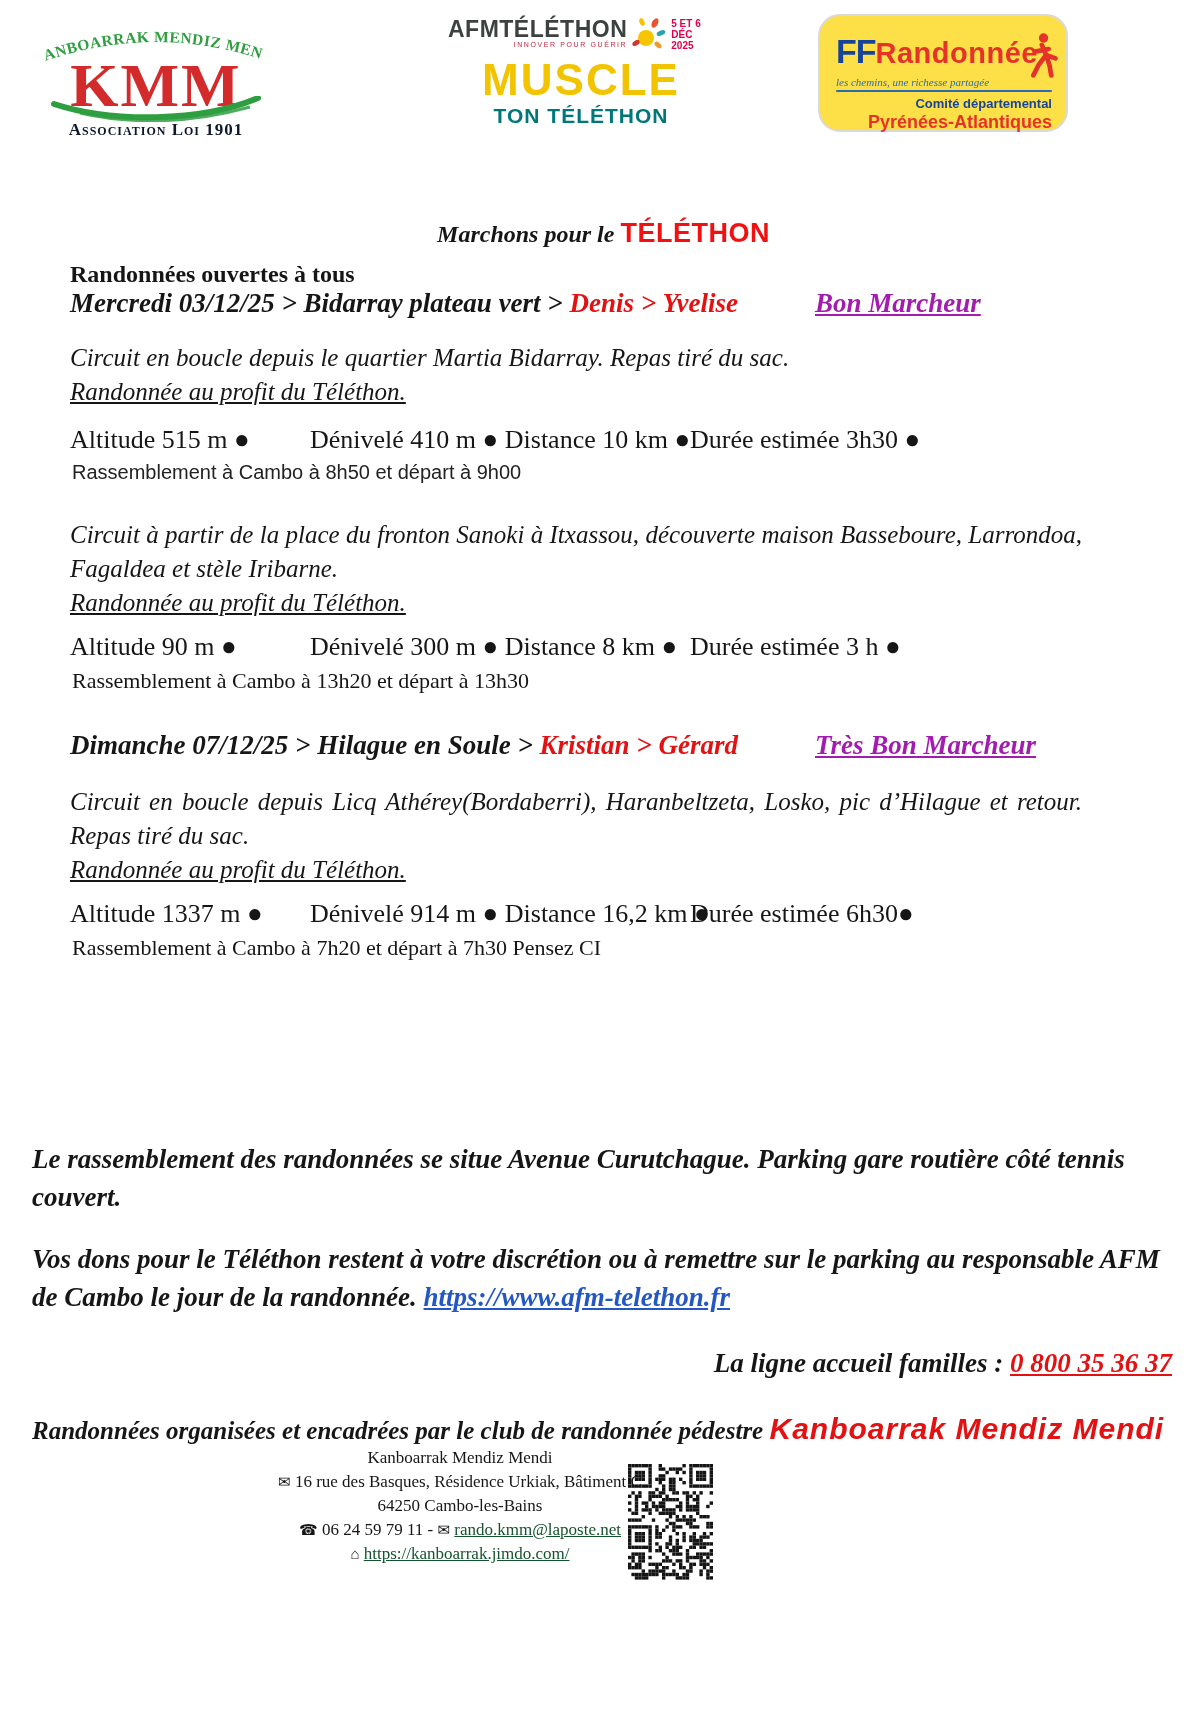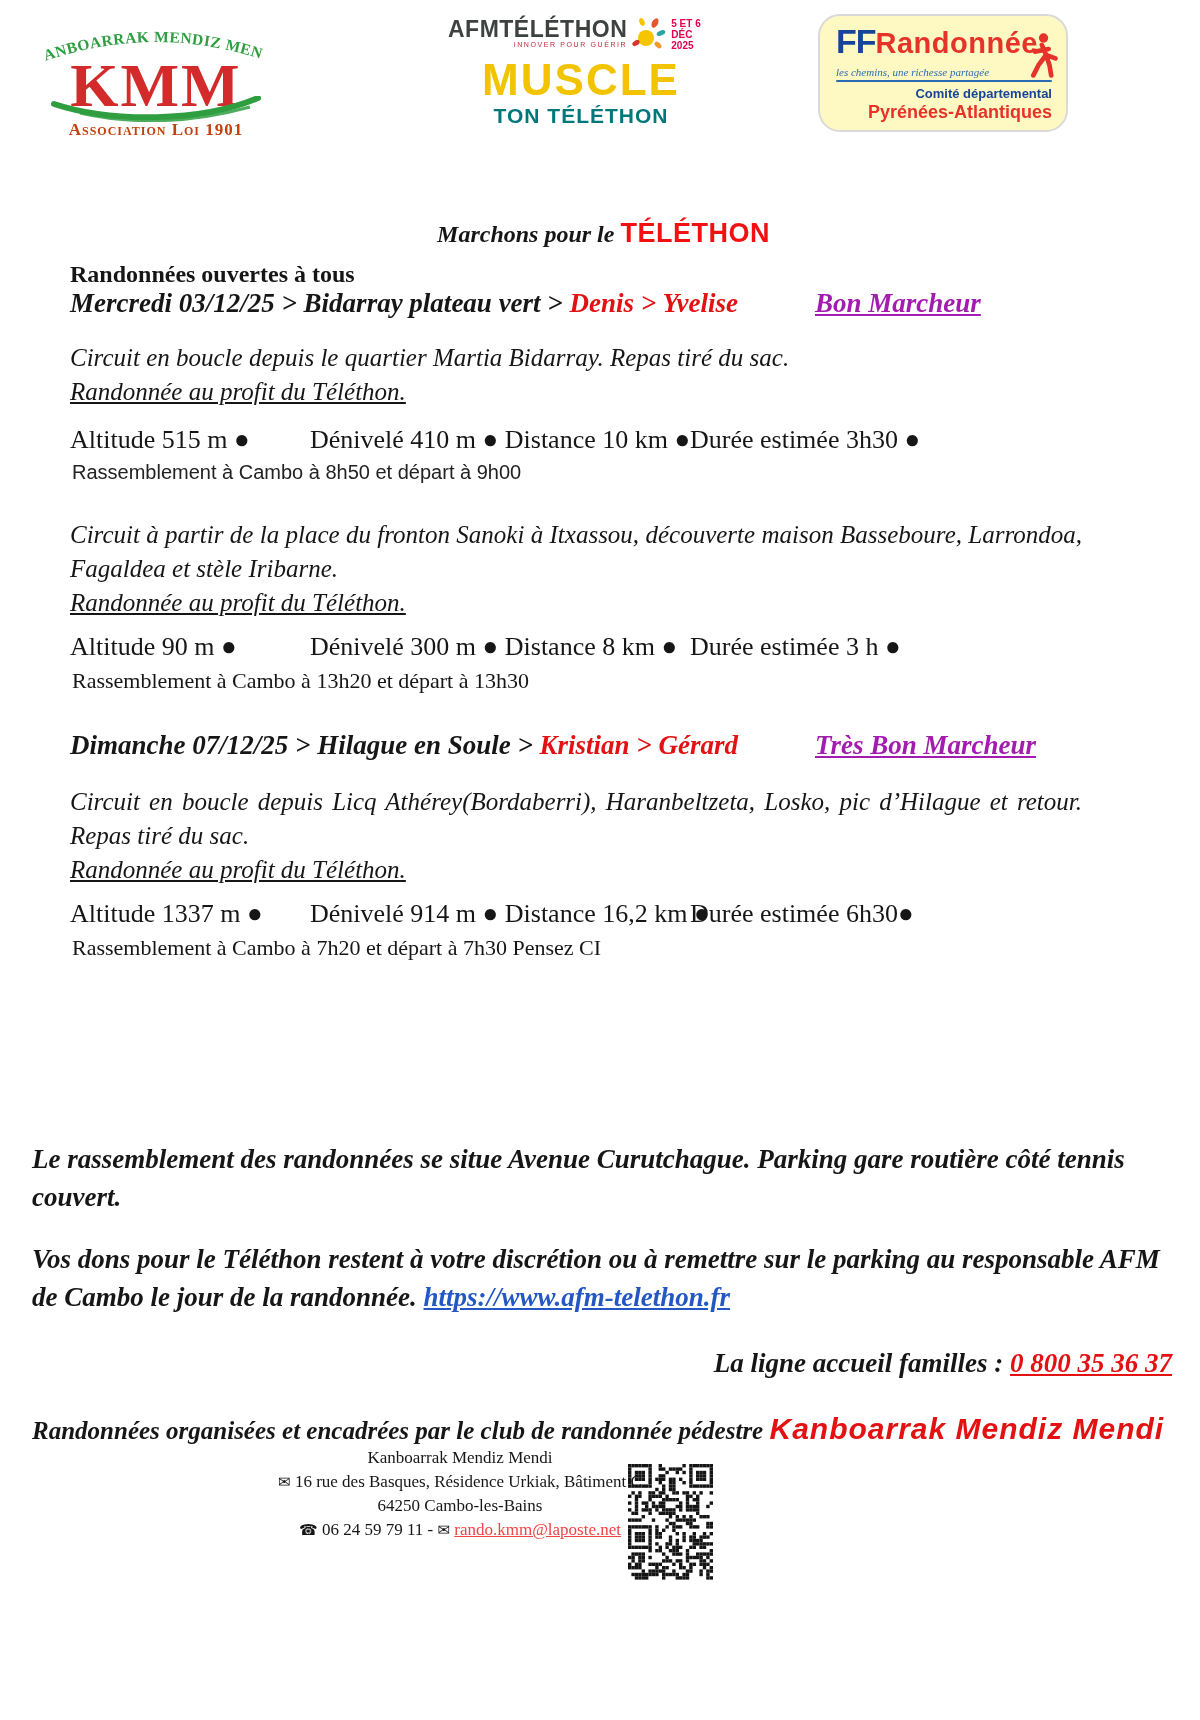--- a/index.html
+++ b/index.html
@@ -4,34 +4,34 @@
 <style>
   html,body{margin:0;padding:0;background:#f2f2f2;}
   .page{position:relative;width:1200px;height:1720px;background:#ffffff;margin:0 auto;overflow:hidden;
         font-family:"Liberation Serif",serif;color:#161616;}
 
   
   .logo-kmm{position:absolute;left:42px;top:18px;width:228px;height:128px;text-align:center;}
   .kmm-monogram{font-family:"Liberation Serif",serif;font-weight:bold;
                 font-size:62px;line-height:50px;color:#d32b2b;letter-spacing:2px;margin-top:-8px;}
   .kmm-swoosh{margin-top:-14px;}
-  .kmm-bottom{font-size:17px;font-weight:bold;color:#c2410c;letter-spacing:1px;margin-top:-6px;font-variant:small-caps;}
+  .kmm-bottom{font-size:17px;font-weight:bold;color:#0f172a;letter-spacing:1px;margin-top:-6px;font-variant:small-caps;}
 
   .logo-afm{position:absolute;left:448px;top:16px;width:266px;text-align:center;}
   .afm-row{display:flex;align-items:flex-start;gap:4px;}
   .afm-brandwrap{text-align:left;}
   .afm-brand{font-family:"Liberation Sans",sans-serif;font-weight:bold;font-size:23px;color:#3d423f;letter-spacing:0.5px;}
   .afm-tagline{font-family:"Liberation Sans",sans-serif;font-size:7px;color:#c4273d;letter-spacing:1.6px;text-align:right;margin-top:-2px;}
   .afm-date{font-family:"Liberation Sans",sans-serif;font-weight:bold;font-size:10px;color:#e0004d;line-height:11px;text-align:left;margin-top:2px;}
   .afm-big{font-family:"Liberation Sans",sans-serif;font-weight:bold;font-size:44px;line-height:44px;
            color:#f2c400;letter-spacing:2px;margin-top:2px;}
   .afm-sub{font-family:"Liberation Sans",sans-serif;font-weight:bold;font-size:21px;color:#00787b;letter-spacing:1px;margin-top:2px;}
 
-  .logo-ffr{position:absolute;left:818px;top:14px;width:250px;height:118px;background:#fef9c3;
-            border:2px solid #d9d9d9;border-radius:22px;padding:10px 14px 8px 16px;box-sizing:border-box;}
+  .logo-ffr{position:absolute;left:818px;top:14px;width:250px;height:118px;background:#fde047;
+            border:2px solid #d9d9d9;border-radius:22px;padding:20px 14px 8px 16px;box-sizing:border-box;}
   .ffr-wordmark{font-family:"Liberation Sans",sans-serif;font-weight:bold;line-height:30px;}
   .ffr-ff{font-size:34px;color:#16449b;letter-spacing:-1px;}
   .ffr-name{font-size:29px;color:#e5332a;letter-spacing:0.5px;}
   .ffr-tagline{font-family:"Liberation Serif",serif;font-style:italic;font-size:11px;color:#2b6bb5;margin-top:3px;}
   .ffr-line{height:2px;background:#2b6bb5;margin-top:2px;border-radius:2px;}
   .ffr-committee{font-family:"Liberation Sans",sans-serif;font-weight:bold;font-size:13px;color:#16449b;text-align:right;margin-top:4px;}
   .ffr-dept{font-family:"Liberation Sans",sans-serif;font-weight:bold;font-size:18px;color:#e5332a;text-align:right;margin-top:1px;}
   .ffr-walker{position:absolute;right:8px;top:16px;}
 
   
@@ -63,21 +63,21 @@
   .close-p.dons{margin-top:24px;}
   .link-blue{color:#2257c4;text-decoration:underline;}
   .helpline{margin-top:28px;text-align:right;}
   .help-num{color:#e31112;text-decoration:underline;}
   .organizer{margin-top:30px;font-style:italic;font-weight:bold;font-size:25px;}
   .org-club{font-family:"Liberation Sans",sans-serif;font-size:30px;color:#e31112;letter-spacing:1px;}
 
   
   .footer-text{position:absolute;left:180px;top:1446px;width:560px;text-align:center;font-size:17px;line-height:24px;}
   .f-icon{font-size:15px;}
-  .f-link{color:#ef4444;}
+  .f-link{color:#14532d;}
   .qr{position:absolute;left:628px;top:1464px;}
 </style>
 </head>
 <body>
 
 <div class="page">
 
   <div class="logo-kmm">
     <svg width="228" height="46" viewBox="0 0 228 46" xmlns="http://www.w3.org/2000/svg">
       <defs>
@@ -197,20 +197,24 @@
     <div>Kanboarrak Mendiz Mendi</div>
     <div>
       <span class="f-icon">✉</span>
       <span>16 rue des Basques, Résidence Urkiak, Bâtiment C</span>
     </div>
     <div>64250 Cambo-les-Bains</div>
     <div>
       <span class="f-icon">☎</span>
       <span>06 24 59 79 11</span><span> - </span><span class="f-icon">✉</span>
       <a class="f-link" href="#">rando.kmm@laposte.net</a>
+    </div>
+    <div>
+      <span class="f-icon">⌂</span>
+      <a class="f-link" href="#">https://kanboarrak.jimdo.com/</a>
     </div>
   </div>
 
   <div class="qr">
     <svg id="qr-svg" width="85" height="116" viewBox="0 0 85 116" xmlns="http://www.w3.org/2000/svg">
         <rect x="30.599999999999998" y="0" width="3.4" height="3.4" fill="#141414"></rect>
         <rect x="54.4" y="0" width="3.4" height="3.4" fill="#141414"></rect>
         <rect x="30.599999999999998" y="3.4" width="3.4" height="3.4" fill="#141414"></rect>
         <rect x="34" y="3.4" width="3.4" height="3.4" fill="#141414"></rect>
         <rect x="40.8" y="3.4" width="3.4" height="3.4" fill="#141414"></rect>

